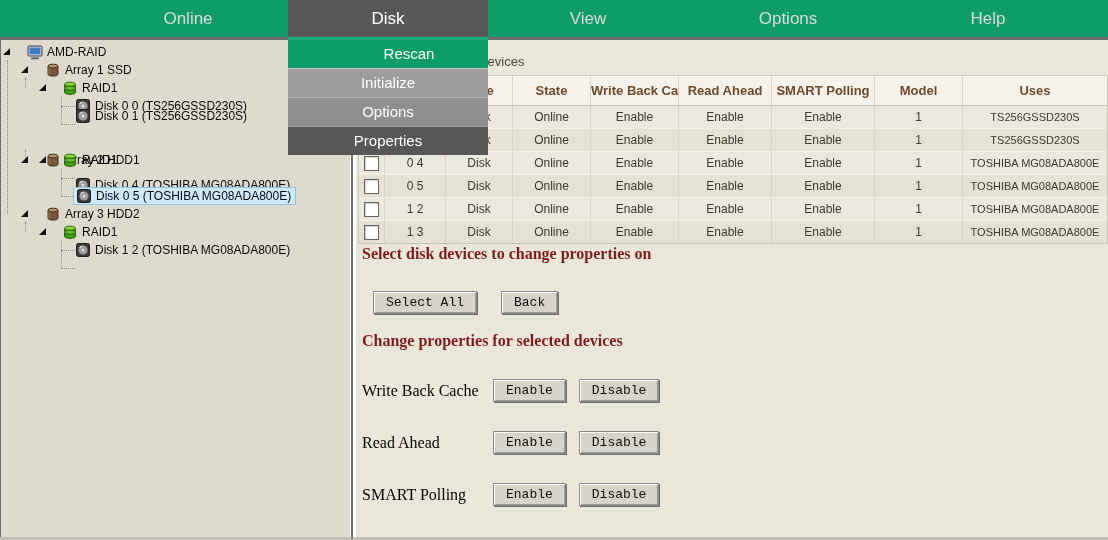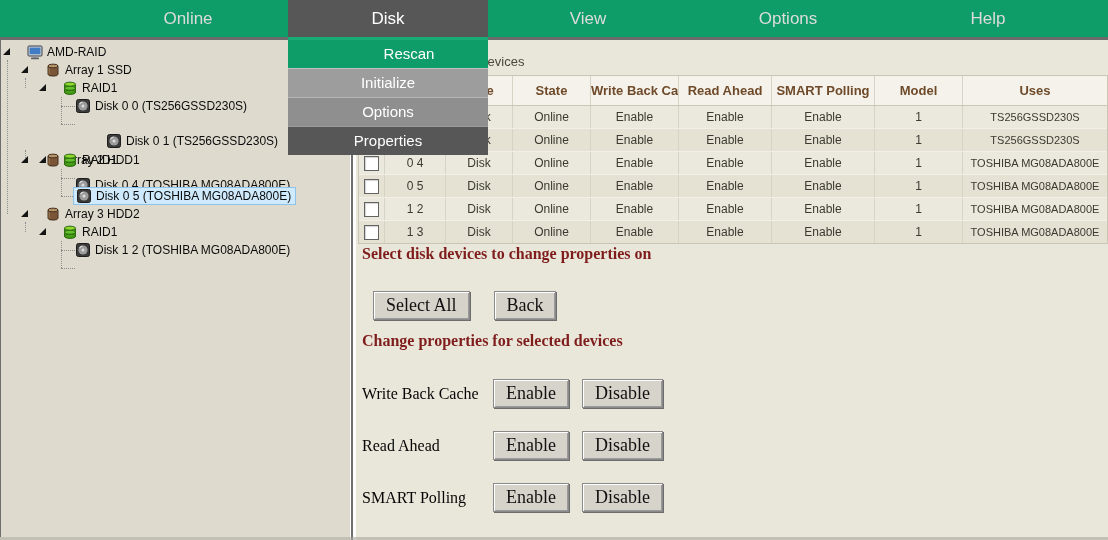--- a/index.html
+++ b/index.html
@@ -58,21 +58,21 @@
   .cell{line-height:22px;text-align:center;font-size:12px;color:#3c3930;
         border-right:1px solid #d6d3c4;overflow:hidden;white-space:nowrap;}
   .cell:last-child{border-right:none;}
   .cell.model{font-size:11px;}
   .cbcell{display:flex;align-items:center;justify-content:center;border-right:1px solid #d6d3c4;}
   .cbox{width:13px;height:13px;background:#ffffff;border:1px solid #636363;
         box-shadow:inset 1px 1px 1px rgba(0,0,0,.18);cursor:pointer;}
 
   .heading{position:absolute;left:6px;font-family:"Liberation Serif",serif;font-weight:bold;
            font-size:16px;color:#7f1d1d;white-space:nowrap;}
-  .btn{font-family:Liberation Serif, serif;font-size:18px;color:#111;
+  .btn{font-family:Liberation Mono, monospace;font-size:13px;color:#111;
        background:#d6d3ca;border:1px solid #8a8a8a;
        box-shadow:inset 1px 1px 0 #ffffff,inset -1px -1px 0 #9a9a9a,1px 1px 0 #6d6d6d;
        padding:3px 12px;cursor:pointer;}
   .btnrow{position:absolute;left:17px;display:flex;gap:24px;}
   .prop-row{position:absolute;left:6px;display:flex;align-items:center;}
   .prop-label{font-family:"Liberation Serif",serif;font-size:16px;color:#050505;
               width:131px;display:inline-block;}
   .prop-row .btn{margin-right:13px;min-width:62px;}
 
   .bottom-edge{position:absolute;left:0;bottom:0;width:1108px;height:3px;background:#a8a69c;opacity:.6;}
@@ -152,21 +152,21 @@
             <svg width="16" height="16" viewBox="0 0 16 16">
               <rect x="1.5" y="1.5" width="13" height="13" rx="2" fill="#3b3b3b" stroke="#1d1d1d"></rect>
               <circle cx="8" cy="8" r="4.6" fill="#9c9c9c"></circle>
               <circle cx="8" cy="8" r="1.5" fill="#dddddd"></circle>
               <path d="M4.6 6 a4 4 0 0 1 3-2" stroke="#e9e9e9" fill="none" stroke-width="1.1"></path>
             </svg>
           </span>
           <span class="tlabel">Disk 0 0 (TS256GSSD230S)</span>
         </span>
       </div>
-      <div class="tree-row" style="top: 92px; margin-left: 31px;">
+      <div class="tree-row" style="top: 67px;">
         <span class="node" style="left: 72px;">
           <span class="ticon">
             <svg width="16" height="16" viewBox="0 0 16 16">
               <rect x="1.5" y="1.5" width="13" height="13" rx="2" fill="#3b3b3b" stroke="#1d1d1d"></rect>
               <circle cx="8" cy="8" r="4.6" fill="#9c9c9c"></circle>
               <circle cx="8" cy="8" r="1.5" fill="#dddddd"></circle>
               <path d="M4.6 6 a4 4 0 0 1 3-2" stroke="#e9e9e9" fill="none" stroke-width="1.1"></path>
             </svg>
           </span>
           <span class="tlabel">Disk 0 1 (TS256GSSD230S)</span>

